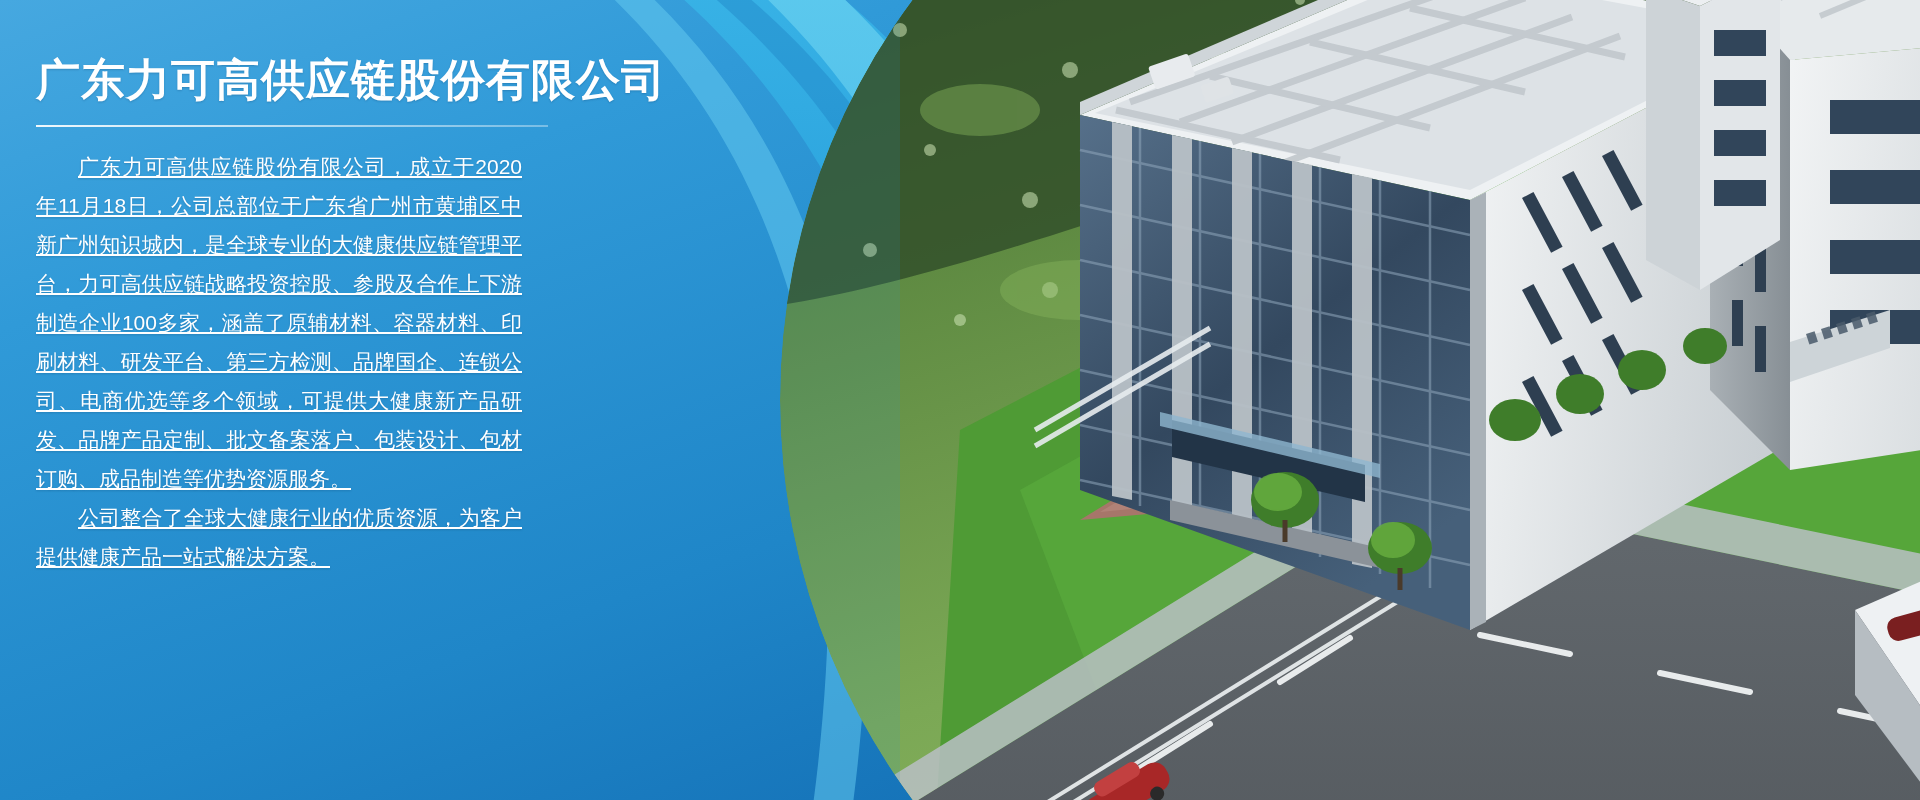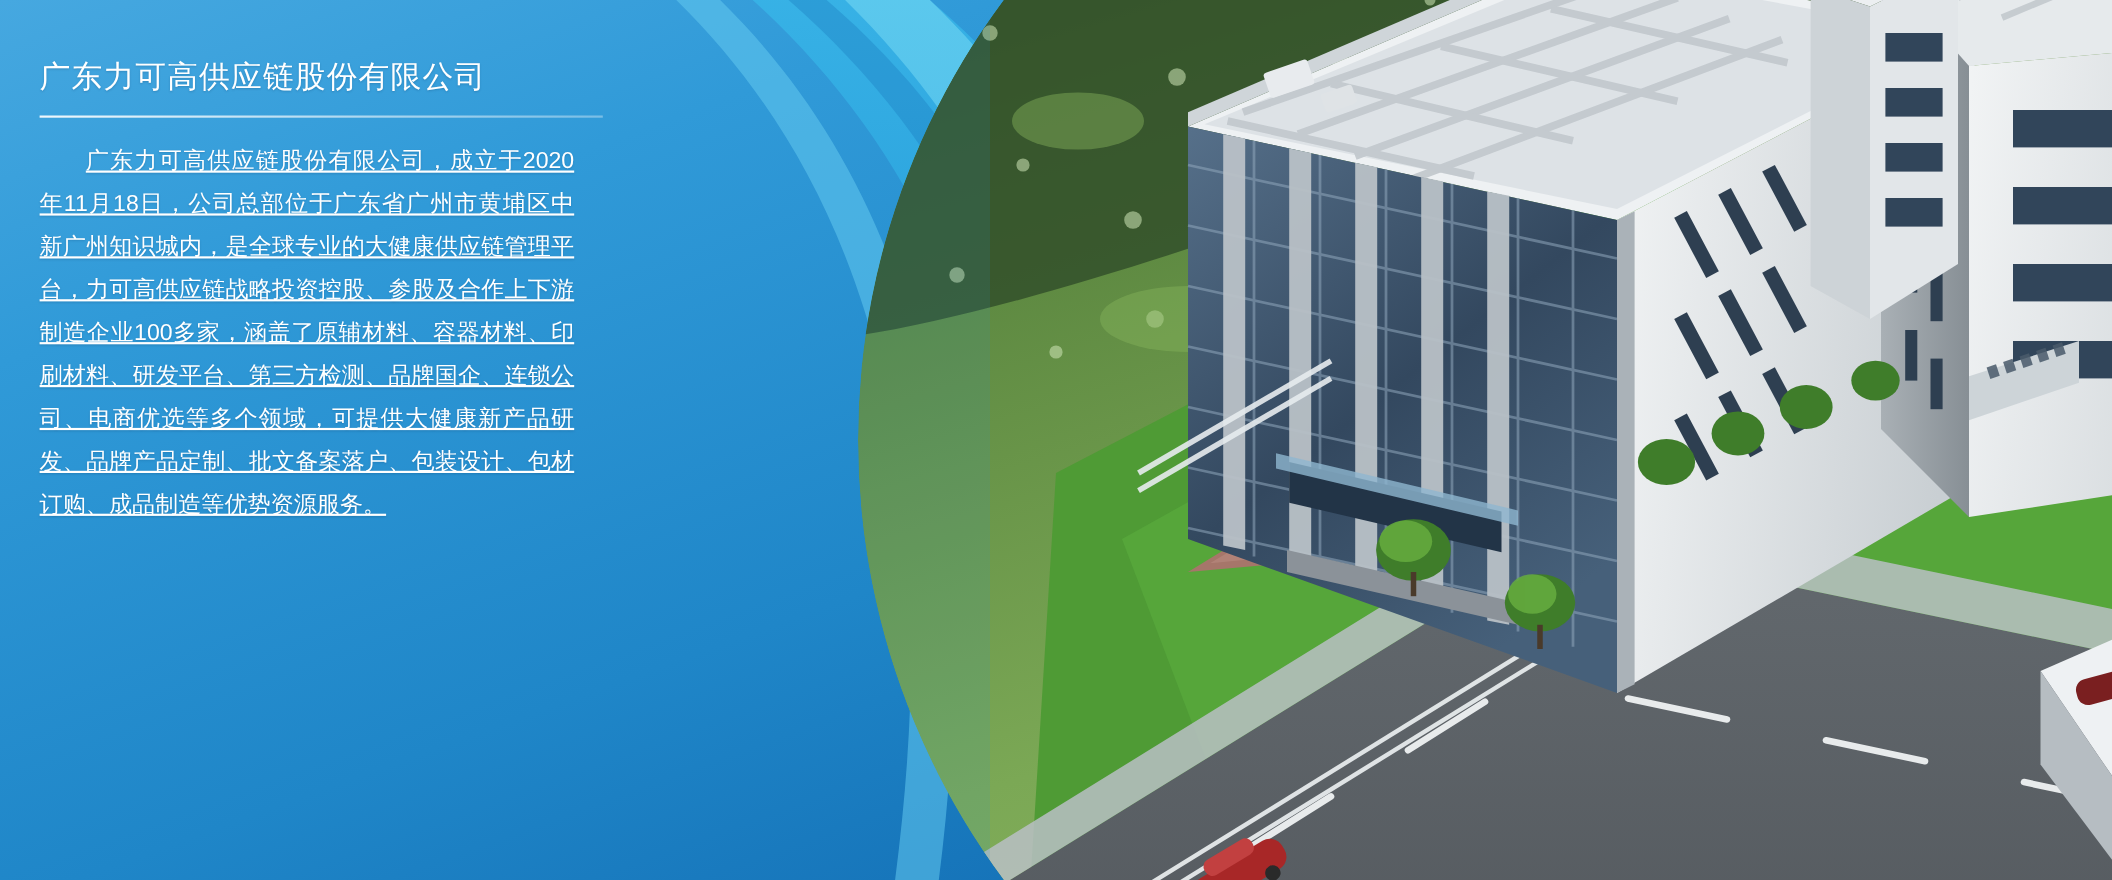--- a/index.html
+++ b/index.html
@@ -27,22 +27,22 @@
   .photo-disc svg{ display:block; }
 
   
   .text-col{
     position:absolute; left:0; top:0;
     width:560px; height:800px;
     padding:52px 30px 0 36px;
   }
   .title{
     color:#ffffff;
-    font-size:28px;
-    font-weight:400;
+    font-size:44px;
+    font-weight:700;
     letter-spacing:1px;
     line-height:1.25;
     white-space:nowrap;
     text-shadow:0 1px 2px rgba(0,40,80,.22);
   }
   .divider{
     margin-top:18px;
     width:512px; height:2px;
     background:linear-gradient(to right,rgba(255,255,255,.92),rgba(255,255,255,.35));
     border:0;
@@ -400,16 +400,17 @@
         <rect x="0" y="0" width="120" height="1340" fill="#2a93d4" opacity="0.12"></rect>
       </g>
     </svg>
   </div>
 
   <div class="text-col">
     <h1 class="title">广东力可高供应链股份有限公司</h1>
     <hr class="divider">
     <div class="body-text">
       <p>广东力可高供应链股份有限公司，成立于2020年11月18日，公司总部位于广东省广州市黄埔区中新广州知识城内，是全球专业的大健康供应链管理平台，力可高供应链战略投资控股、参股及合作上下游制造企业100多家，涵盖了原辅材料、容器材料、印刷材料、研发平台、第三方检测、品牌国企、连锁公司、电商优选等多个领域，可提供大健康新产品研发、品牌产品定制、批文备案落户、包装设计、包材订购、成品制造等优势资源服务。</p>
+      <p>公司整合了全球大健康行业的优质资源，为客户提供健康产品一站式解决方案。</p>
     </div>
   </div>
 
 </div>
 
 </body></html>

